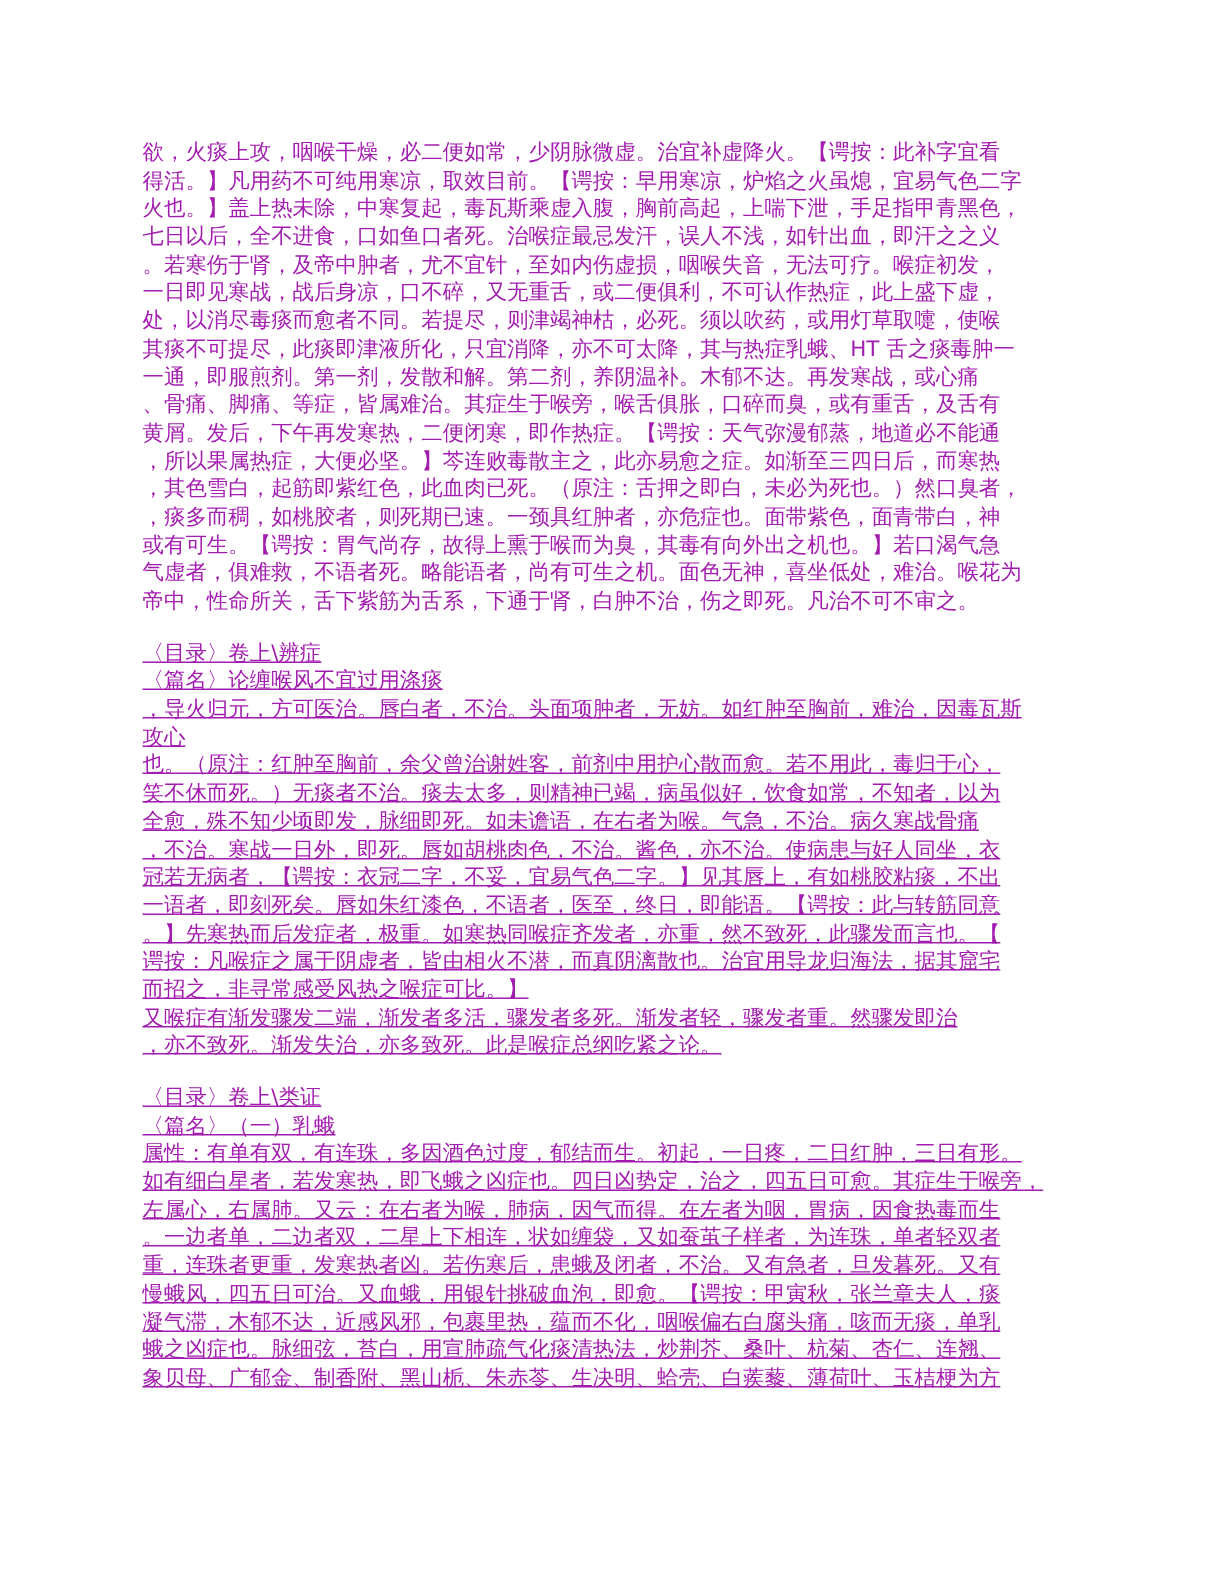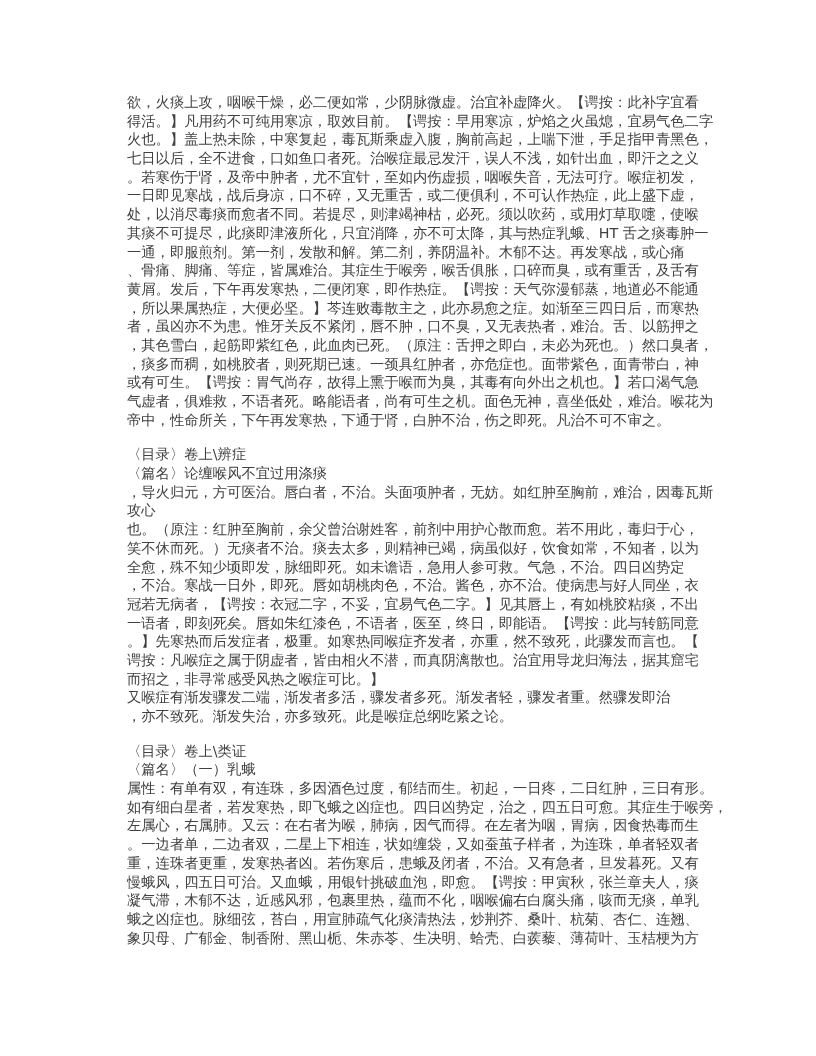--- a/index.html
+++ b/index.html
@@ -24,58 +24,58 @@
     font-size: 14.3px;
     line-height: 18.7px;
     letter-spacing: 0px;
   }
   .line {
     white-space: pre;
     height: 18.7px;
   }
   .section {
     margin-top: 16px;
+    text-decoration: underline;
   }
 </style>
 </head>
 <body>
 
 <div class="page" style="background: rgb(255, 255, 255);">
-  <div class="text-block" style="color: #404040; margin-left: 32px;">
+  <div class="text-block" style="color: #a21caf;">
 
     <div class="para">
         <div class="line">欲，火痰上攻，咽喉干燥，必二便如常，少阴脉微虚。治宜补虚降火。【谔按：此补字宜看</div>
         <div class="line">得活。】凡用药不可纯用寒凉，取效目前。【谔按：早用寒凉，炉焰之火虽熄，宜易气色二字</div>
         <div class="line">火也。】盖上热未除，中寒复起，毒瓦斯乘虚入腹，胸前高起，上喘下泄，手足指甲青黑色，</div>
         <div class="line">七日以后，全不进食，口如鱼口者死。治喉症最忌发汗，误人不浅，如针出血，即汗之之义</div>
         <div class="line">。若寒伤于肾，及帝中肿者，尤不宜针，至如内伤虚损，咽喉失音，无法可疗。喉症初发，</div>
         <div class="line">一日即见寒战，战后身凉，口不碎，又无重舌，或二便俱利，不可认作热症，此上盛下虚，</div>
         <div class="line">处，以消尽毒痰而愈者不同。若提尽，则津竭神枯，必死。须以吹药，或用灯草取嚏，使喉</div>
         <div class="line">其痰不可提尽，此痰即津液所化，只宜消降，亦不可太降，其与热症乳蛾、HT 舌之痰毒肿一</div>
         <div class="line">一通，即服煎剂。第一剂，发散和解。第二剂，养阴温补。木郁不达。再发寒战，或心痛</div>
         <div class="line">、骨痛、脚痛、等症，皆属难治。其症生于喉旁，喉舌俱胀，口碎而臭，或有重舌，及舌有</div>
         <div class="line">黄屑。发后，下午再发寒热，二便闭寒，即作热症。【谔按：天气弥漫郁蒸，地道必不能通</div>
         <div class="line">，所以果属热症，大便必坚。】芩连败毒散主之，此亦易愈之症。如渐至三四日后，而寒热</div>
-        <div class="line">者，虽凶亦不为患。惟牙关反不紧闭，唇不肿，口不臭，又无表热者，难治。舌、以筋押之</div>
         <div class="line">，其色雪白，起筋即紫红色，此血肉已死。（原注：舌押之即白，未必为死也。）然口臭者，</div>
         <div class="line">，痰多而稠，如桃胶者，则死期已速。一颈具红肿者，亦危症也。面带紫色，面青带白，神</div>
         <div class="line">或有可生。【谔按：胃气尚存，故得上熏于喉而为臭，其毒有向外出之机也。】若口渴气急</div>
         <div class="line">气虚者，俱难救，不语者死。略能语者，尚有可生之机。面色无神，喜坐低处，难治。喉花为</div>
-        <div class="line">帝中，性命所关，下午再发寒热，下通于肾，白肿不治，伤之即死。凡治不可不审之。</div>
+        <div class="line">帝中，性命所关，舌下紫筋为舌系，下通于肾，白肿不治，伤之即死。凡治不可不审之。</div>
       </div>
 
     <div class="section">
       <div class="line">〈目录〉卷上\辨症</div>
       <div class="line">〈篇名〉论缠喉风不宜过用涤痰</div>
       <div class="para">
           <div class="line">，导火归元，方可医治。唇白者，不治。头面项肿者，无妨。如红肿至胸前，难治，因毒瓦斯</div>
           <div class="line">攻心</div>
           <div class="line">也。（原注：红肿至胸前，余父曾治谢姓客，前剂中用护心散而愈。若不用此，毒归于心，</div>
           <div class="line">笑不休而死。）无痰者不治。痰去太多，则精神已竭，病虽似好，饮食如常，不知者，以为</div>
-          <div class="line">全愈，殊不知少顷即发，脉细即死。如未谵语，急用人参可救。气急，不治。四日凶势定</div>
+          <div class="line">全愈，殊不知少顷即发，脉细即死。如未谵语，在右者为喉。气急，不治。病久寒战骨痛</div>
           <div class="line">，不治。寒战一日外，即死。唇如胡桃肉色，不治。酱色，亦不治。使病患与好人同坐，衣</div>
           <div class="line">冠若无病者，【谔按：衣冠二字，不妥，宜易气色二字。】见其唇上，有如桃胶粘痰，不出</div>
           <div class="line">一语者，即刻死矣。唇如朱红漆色，不语者，医至，终日，即能语。【谔按：此与转筋同意</div>
           <div class="line">。】先寒热而后发症者，极重。如寒热同喉症齐发者，亦重，然不致死，此骤发而言也。【</div>
           <div class="line">谔按：凡喉症之属于阴虚者，皆由相火不潜，而真阴漓散也。治宜用导龙归海法，据其窟宅</div>
           <div class="line">而招之，非寻常感受风热之喉症可比。】</div>
           <div class="line">又喉症有渐发骤发二端，渐发者多活，骤发者多死。渐发者轻，骤发者重。然骤发即治</div>
           <div class="line">，亦不致死。渐发失治，亦多致死。此是喉症总纲吃紧之论。</div>
         </div>
     </div>

